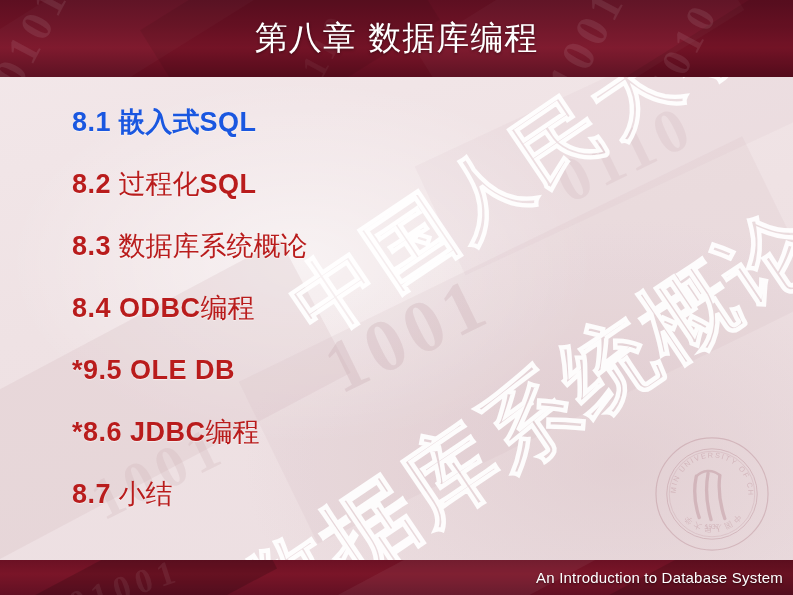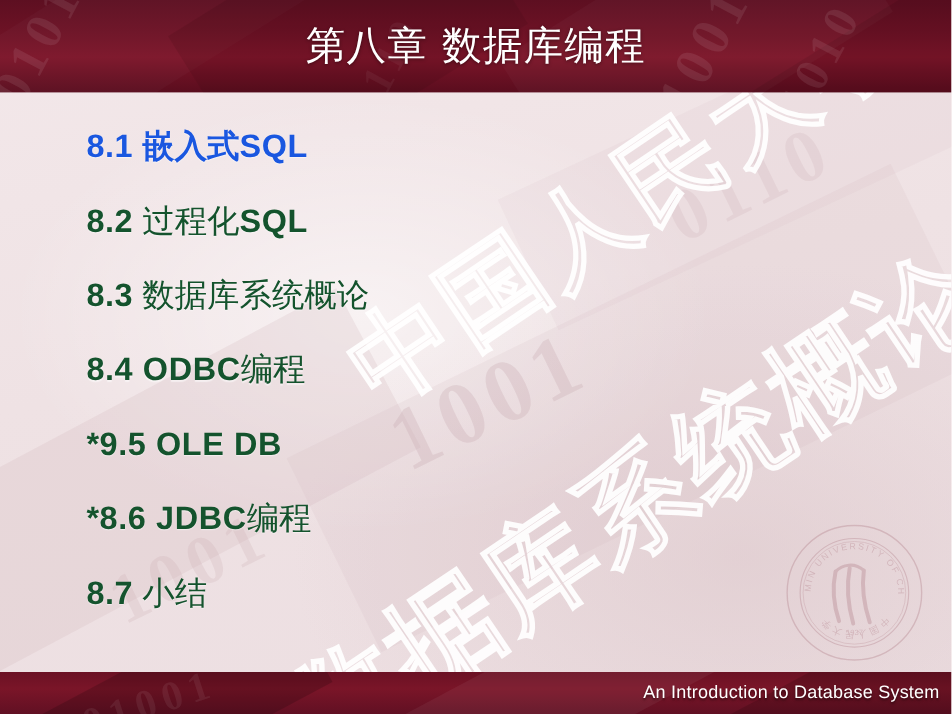--- a/index.html
+++ b/index.html
@@ -153,21 +153,21 @@
   .agenda {
     position: absolute;
     left: 72px;
     top: 14px;
     width: 640px;
   }
   .agenda-item {
     height: 62px;
     line-height: 62px;
     font-size: 27px;
-    color: #14532d;
+    color: #b91c1c;
     white-space: nowrap;
     text-shadow: 0 1px 1px rgba(255,255,255,0.55);
   }
   .agenda-item .num {
     font-family: "Liberation Sans", sans-serif;
     font-weight: bold;
     letter-spacing: 0.5px;
   }
   .agenda-item .cjk {
     font-family: "DejaVu Serif", "Liberation Serif", serif;

